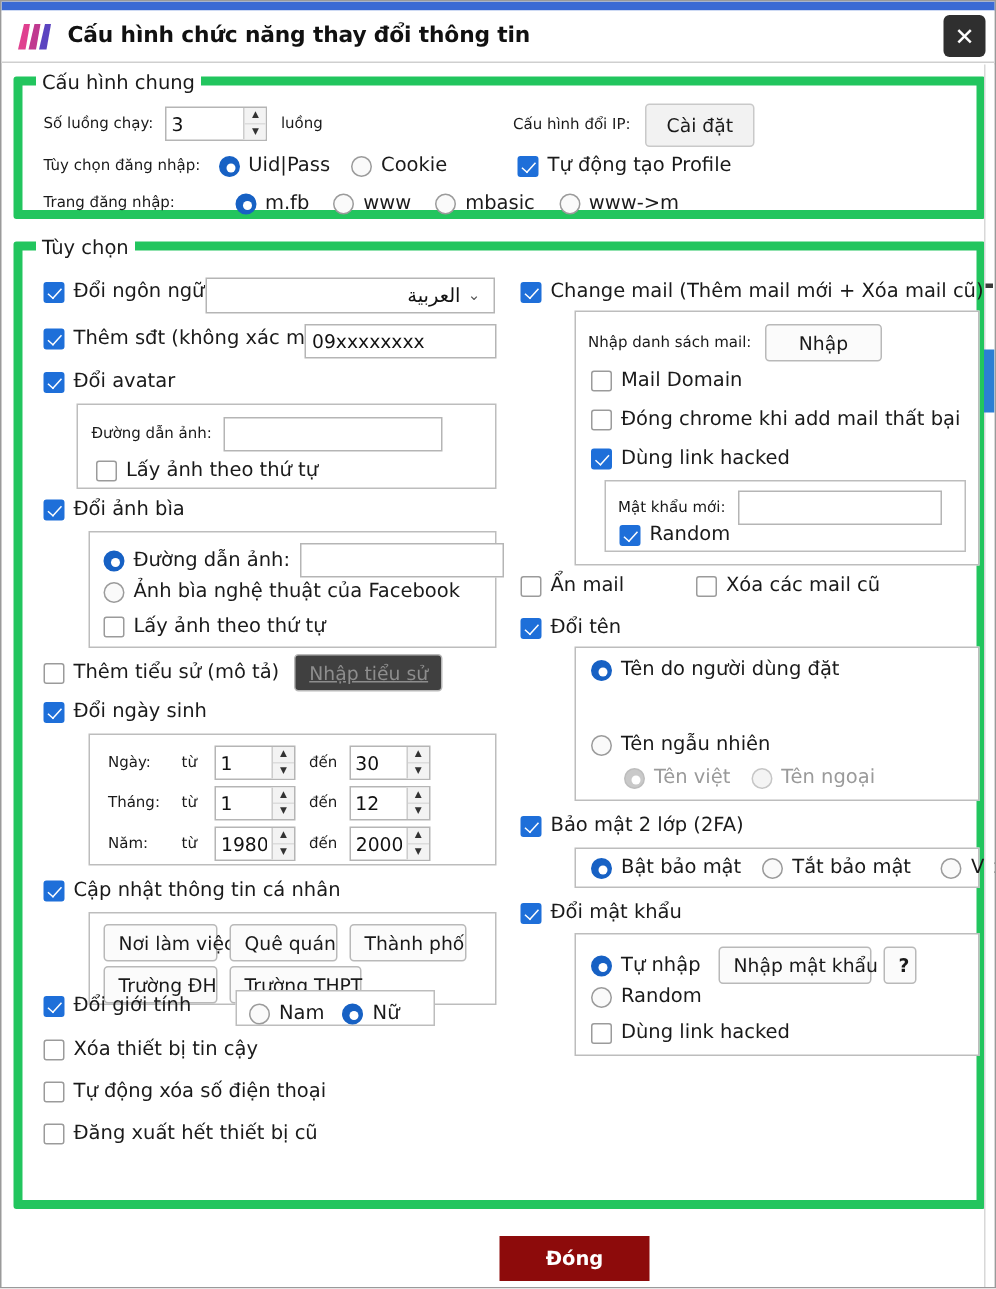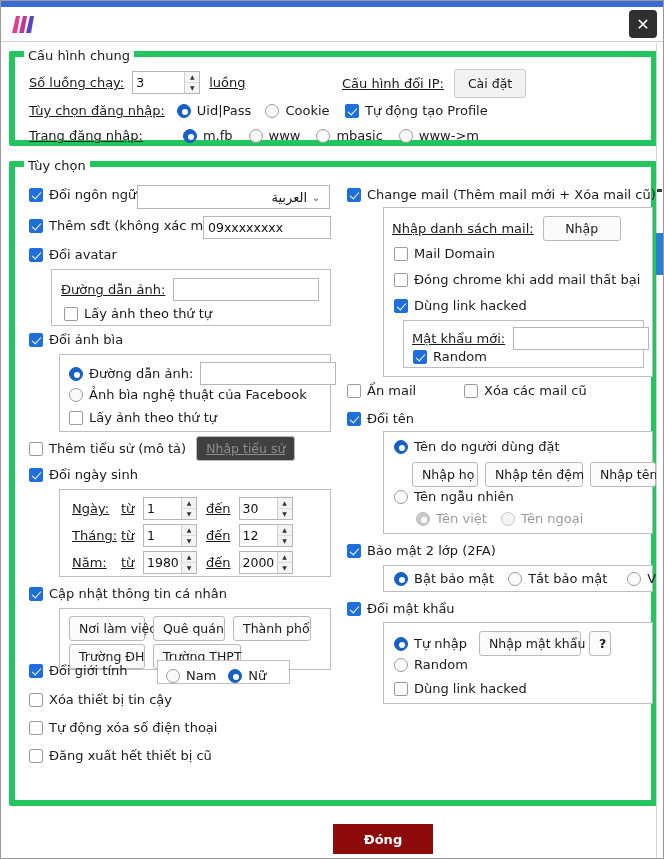--- a/index.html
+++ b/index.html
@@ -71,21 +71,21 @@
     background: #ffffff;
     padding: 0 4px;
     font-size: 13px;
     color: #1a1a1a;
   }
   #grp-chung { left: 8px; top: 50px; width: 648px; height: 95px; }
   #grp-tuychon { left: 8px; top: 160px; width: 648px; height: 645px; }
 
   
   .row { position: absolute; display: flex; align-items: center; }
-  .lbl { color: #1a1a1a; font-size: 13px; white-space: nowrap; text-decoration: underline; }
+  .lbl { color: #1a1a1a; font-size: 10px; white-space: nowrap; }
 
   
   .txt {
     border: 1px solid #b5b5b5;
     background: #ffffff;
     height: 23px;
     font-size: 12.5px;
     font-family: "DejaVu Sans", "Liberation Sans", sans-serif;
     padding: 0 4px;
     color: #111;
@@ -248,20 +248,21 @@
   <div class="top-accent"></div>
 
   <div class="titlebar">
     <div class="logo">
       <svg width="26" height="24" viewBox="0 0 26 24">
         <path d="M2 21 L6 4 L10 4 L7 21 Z" fill="#e0408f"></path>
         <path d="M9 21 L13 4 L17 4 L14 21 Z" fill="#c0398f"></path>
         <path d="M16 21 L20 4 L24 4 L21 21 Z" fill="#5b44c0"></path>
       </svg>
     </div>
+    <div class="title-text">Cấu hình chức năng thay đổi thông tin</div>
     <div class="close-btn">✕</div>
   </div>
 
   <div class="group" id="grp-chung">
     <div class="legend">Cấu hình chung</div>
 
     <div class="row" style="left:14px; top:14px;">
       <span class="lbl">Số luồng chạy:</span>
       <span class="spin" style="width:68px; margin-left:8px;">
         <input value="3" style="">
@@ -584,25 +585,20 @@
       </span>
     </div>
 
     <div class="panel" style="left:368px; top:264px; width:270px; height:103px;">
       <div class="row" style="left:10px; top:7px;">
         <span class="rd on">
           <span class="dot"></span>
           <span class="rtext">Tên do người dùng đặt</span>
         </span>
       </div>
-      <div class="row" style="left:28px; top:30px;">
-        <button class="btn" style="width:66px;">Nhập họ</button>
-        <button class="btn" style="width:98px; margin-left:7px;">Nhập tên đệm</button>
-        <button class="btn" style="width:66px; margin-left:7px;">Nhập tên</button>
-      </div>
       <div class="row" style="left:10px; top:57px;">
         <span class="rd">
           <span class="dot"></span>
           <span class="rtext">Tên ngẫu nhiên</span>
         </span>
       </div>
       <div class="row" style="left:32px; top:79px;">
         <span class="rd dim on">
           <span class="dot"></span>
           <span class="rtext">Tên việt</span>

